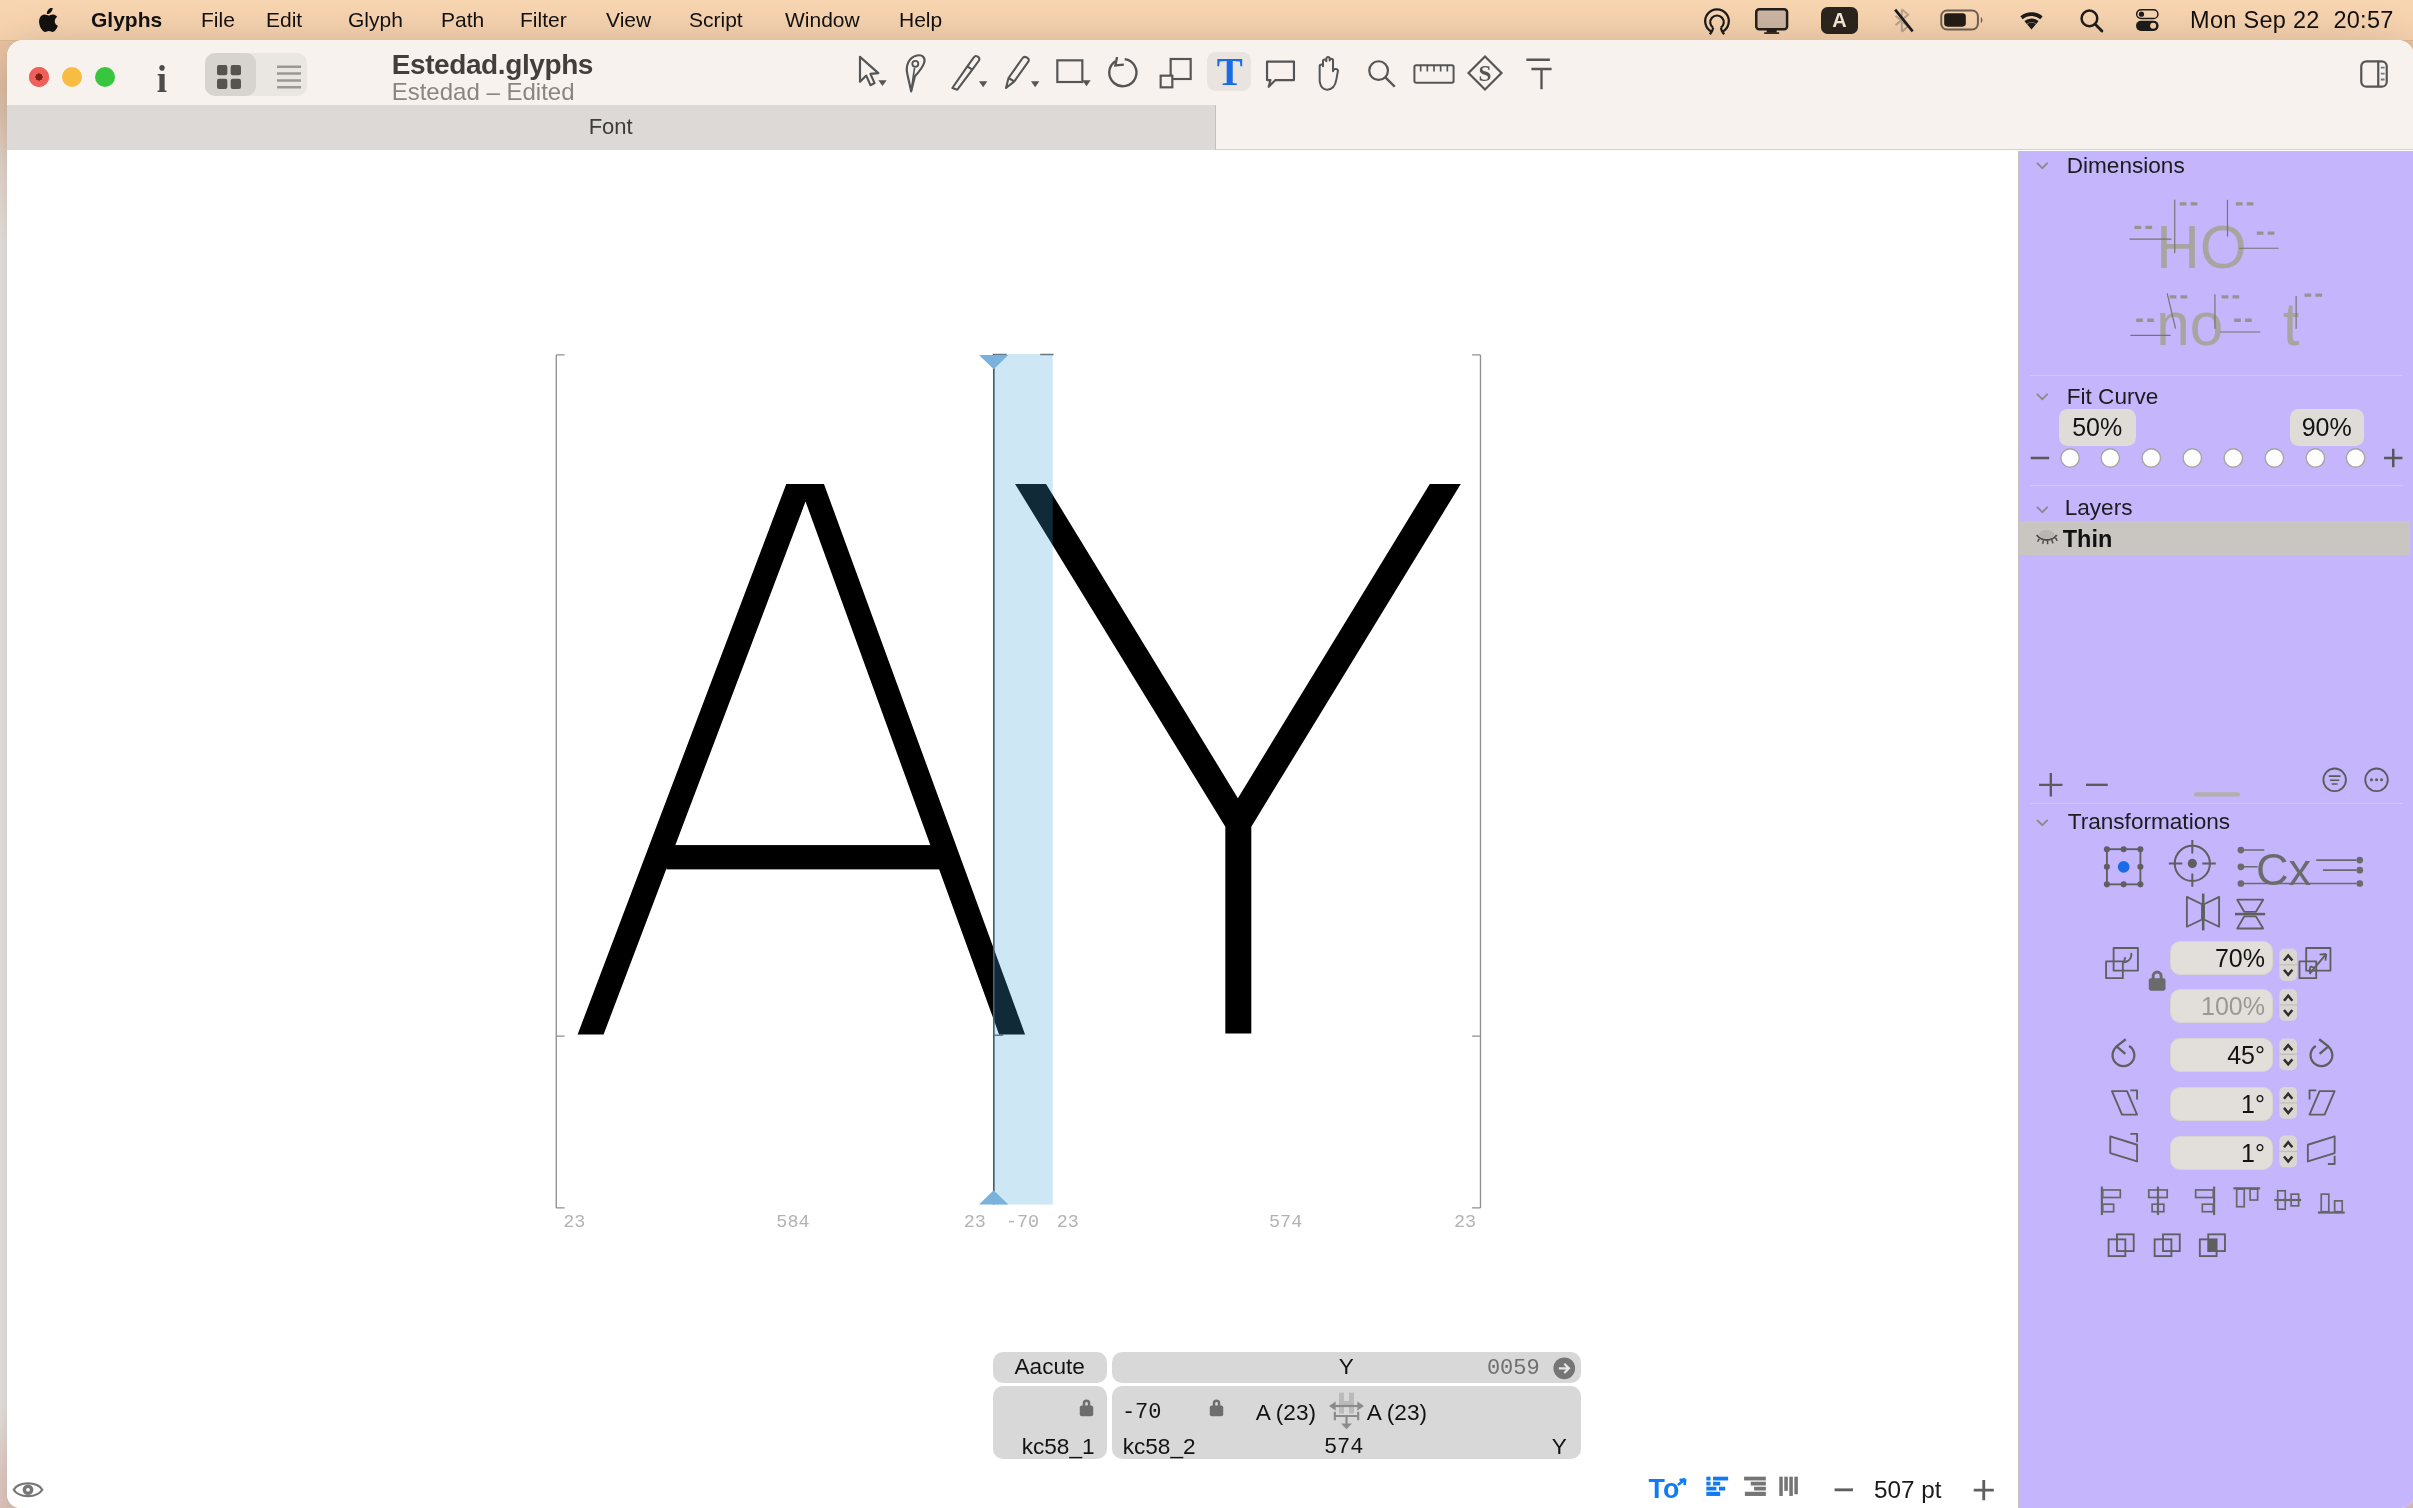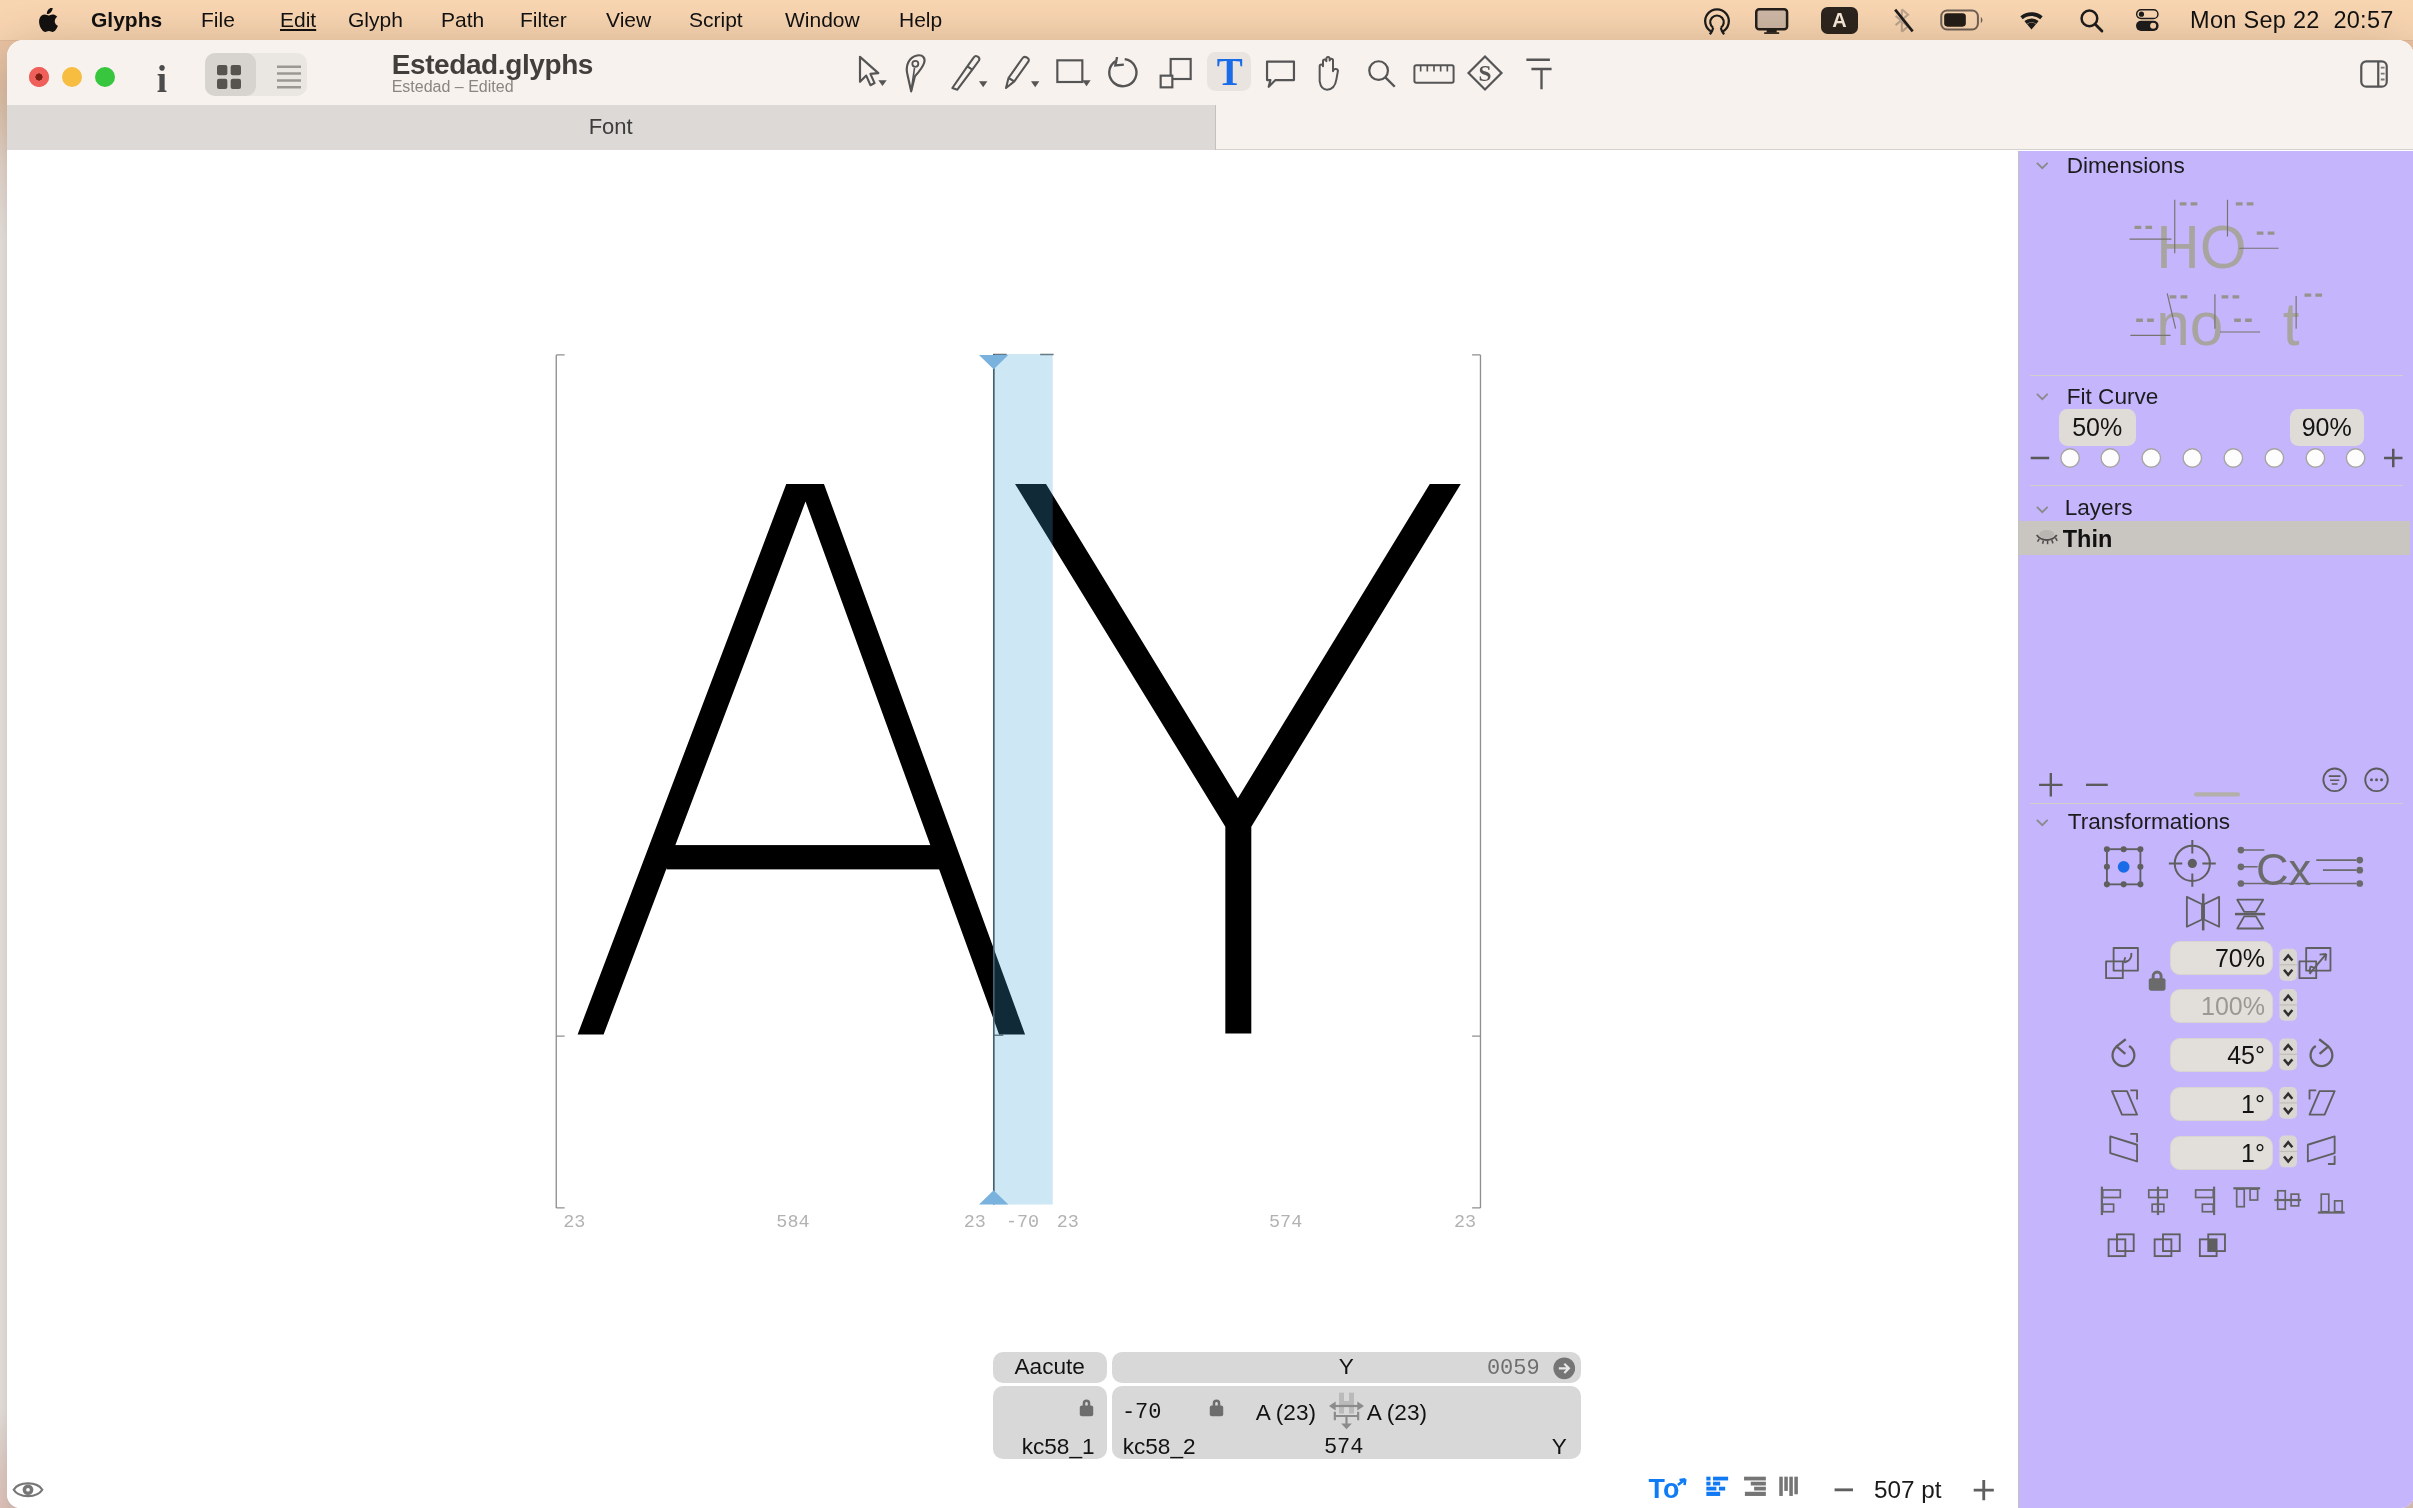--- a/index.html
+++ b/index.html
@@ -23,21 +23,21 @@
 .ip{position:absolute;font-size:22.6px;color:#121212;white-space:nowrap;}
 .ipm{font-family:Liberation Mono, monospace;font-size:22px;}
 </style></head>
 <body>
 <div id="menubar">
   <svg class="abs" style="left:35px;top:8.4px" width="23.5" height="25" viewBox="0 0 28 30">
       <path d="M19.3 4.7c1.2-1.5 2.1-3.5 1.8-5.5-1.8.1-3.9 1.2-5.1 2.7-1.1 1.3-2.1 3.4-1.8 5.3 2 .2 3.9-1 5.1-2.5z M23.6 15.9c0-3.5 2.9-5.2 3-5.3-1.6-2.4-4.2-2.7-5.1-2.8-2.2-.2-4.2 1.3-5.3 1.3-1.1 0-2.8-1.3-4.6-1.2-2.4 0-4.5 1.4-5.7 3.5-2.4 4.2-.6 10.5 1.7 13.9 1.2 1.7 2.6 3.5 4.4 3.4 1.8-.1 2.4-1.1 4.6-1.1 2.1 0 2.7 1.1 4.6 1.1 1.9 0 3.1-1.7 4.3-3.4 1.3-2 1.9-3.9 1.9-4-.1 0-3.7-1.4-3.8-5.4z" fill="#111"></path>
     </svg>
   <div class="mitem" style="left:91px;font-weight:bold;">Glyphs</div>
   <div class="mitem" style="left:201px;">File</div>
-  <div class="mitem" style="left:280px;text-decoration:underline;">Edit</div>
+  <div class="mitem" style="left:266px;">Edit</div>
   <div class="mitem" style="left:348px;">Glyph</div>
   <div class="mitem" style="left:441px;">Path</div>
   <div class="mitem" style="left:520px;">Filter</div>
   <div class="mitem" style="left:606px;">View</div>
   <div class="mitem" style="left:689px;">Script</div>
   <div class="mitem" style="left:785px;">Window</div>
   <div class="mitem" style="left:899px;">Help</div>
   <svg class="abs" style="left:1700px;top:7.5px" width="34" height="27" viewBox="0 0 40 32">
     <path d="M13.8 28.2 A14 14 0 1 1 26.2 28.2" fill="none" stroke="#1c1c1c" stroke-width="2.7"></path>
     <path d="M13.8 28.2 L11.5 31 M26.2 28.2 L28.5 31" stroke="#1c1c1c" stroke-width="2.7"></path>
@@ -97,21 +97,21 @@
       </svg>
     <svg class="abs" style="left:270px;top:25px;" width="24" height="24" viewBox="0 0 29 29">
         <g stroke="#9b9793" stroke-width="3">
           <line x1="0" y1="2" x2="29" y2="2"></line>
           <line x1="0" y1="10.3" x2="29" y2="10.3"></line>
           <line x1="0" y1="18.6" x2="29" y2="18.6"></line>
           <line x1="0" y1="27" x2="29" y2="27"></line>
         </g>
       </svg>
     <div class="abs" style="left:385px;top:9.2px;font-size:28px;font-weight:bold;color:#423e3b;letter-spacing:-0.4px;">Estedad.glyphs</div>
-    <div class="abs" style="left:385px;top:38px;font-size:16px;color:#8b8580;">Estedad – Edited</div>
+    <div class="abs" style="left:385px;top:38px;font-size:24px;color:#8b8580;">Estedad – Edited</div>
     <div class="abs" style="left:1200px;top:11.7px;width:44px;height:39px;background:#e9e4df;border-radius:8.4px;"></div>
     <svg class="abs" style="left:843px;top:15px" width="40" height="37" viewBox="0 0 48 44">
       <path d="M12,2 L12,32 L19.5,24.5 L24.5,36 L29.5,33.5 L24.5,22.5 L34,21.5 Z" fill="none" stroke="#555" stroke-width="2.6" stroke-linejoin="round"></path>
       <path d="M34,30 l10,0 l-5,7 Z" fill="#555"></path>
     </svg>
     <svg class="abs" style="left:890px;top:13.4px" width="35" height="40" viewBox="0 0 42 48">
       <path d="M17,46 L13,28 C9,14 15,5 24,3 C31,1.5 34.5,6 32.5,12 C30.5,18 26,23 21.5,28 Z" fill="none" stroke="#555" stroke-width="2.6" stroke-linejoin="round"></path>
       <path d="M17,46 L21,18" stroke="#555" stroke-width="2" fill="none"></path>
       <circle cx="22" cy="13" r="3.6" fill="#f7f2ee" stroke="#555" stroke-width="2.2"></circle>
     </svg>

